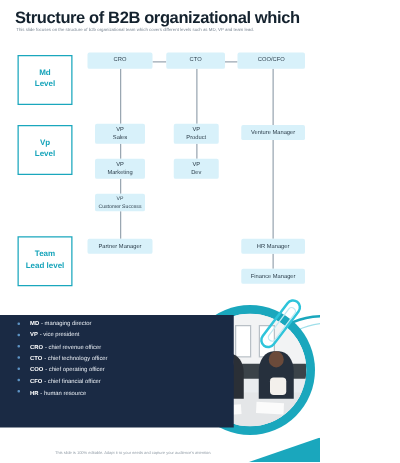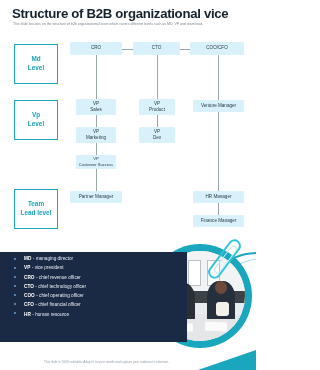--- a/index.html
+++ b/index.html
@@ -154,21 +154,21 @@
   .footer-wedge {
     position: absolute; right: 0; bottom: 0; width: 58px; height: 20px;
     background: #1aa7bd; clip-path: polygon(100% 0, 100% 100%, 0 100%);
   }
 </style>
 </head>
 <body>
 
 <div class="slide">
 
-  <div class="title">Structure of B2B organizational vice</div>
+  <div class="title">Structure of B2B organizational which</div>
   <div class="subtitle">This slide focuses on the structure of b2b organizational team which covers different levels such as MD, VP and team lead.</div>
 
   <div class="level-box" id="md-level">
     <span>
       <span>Md</span><br>
       <span>Level</span>
     </span>
   </div>
   <div class="level-box" id="vp-level">
     <span>

